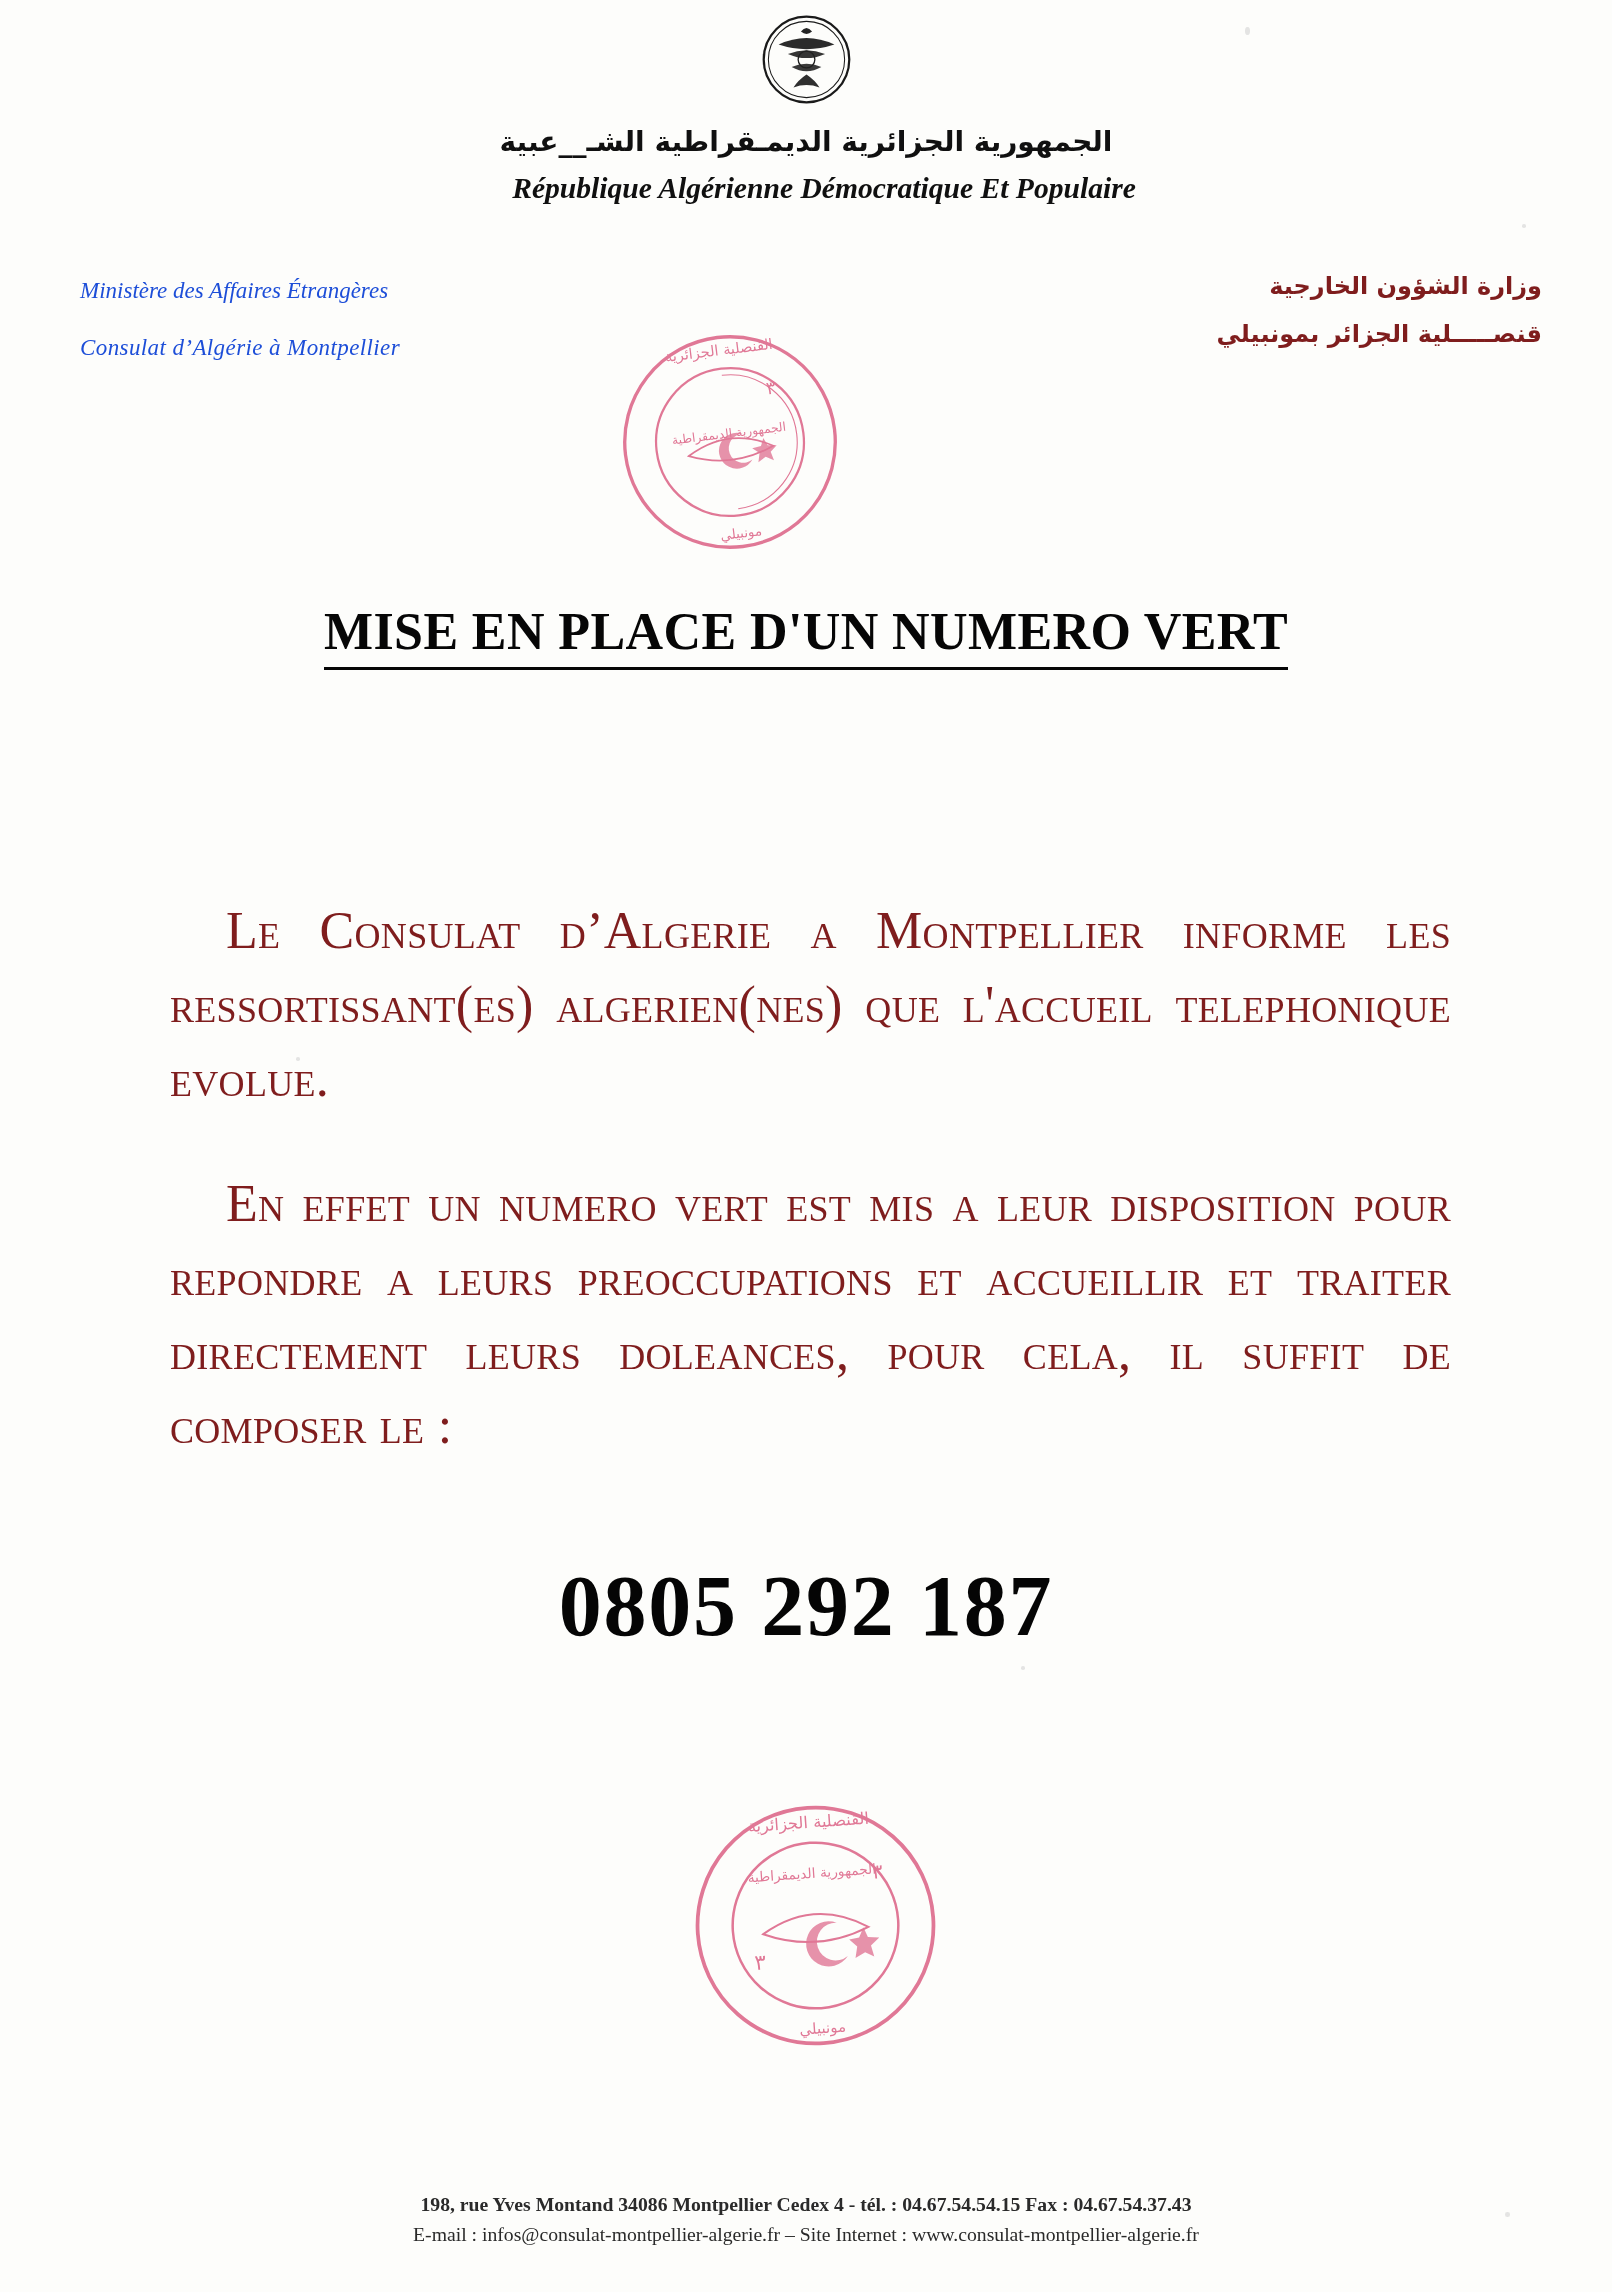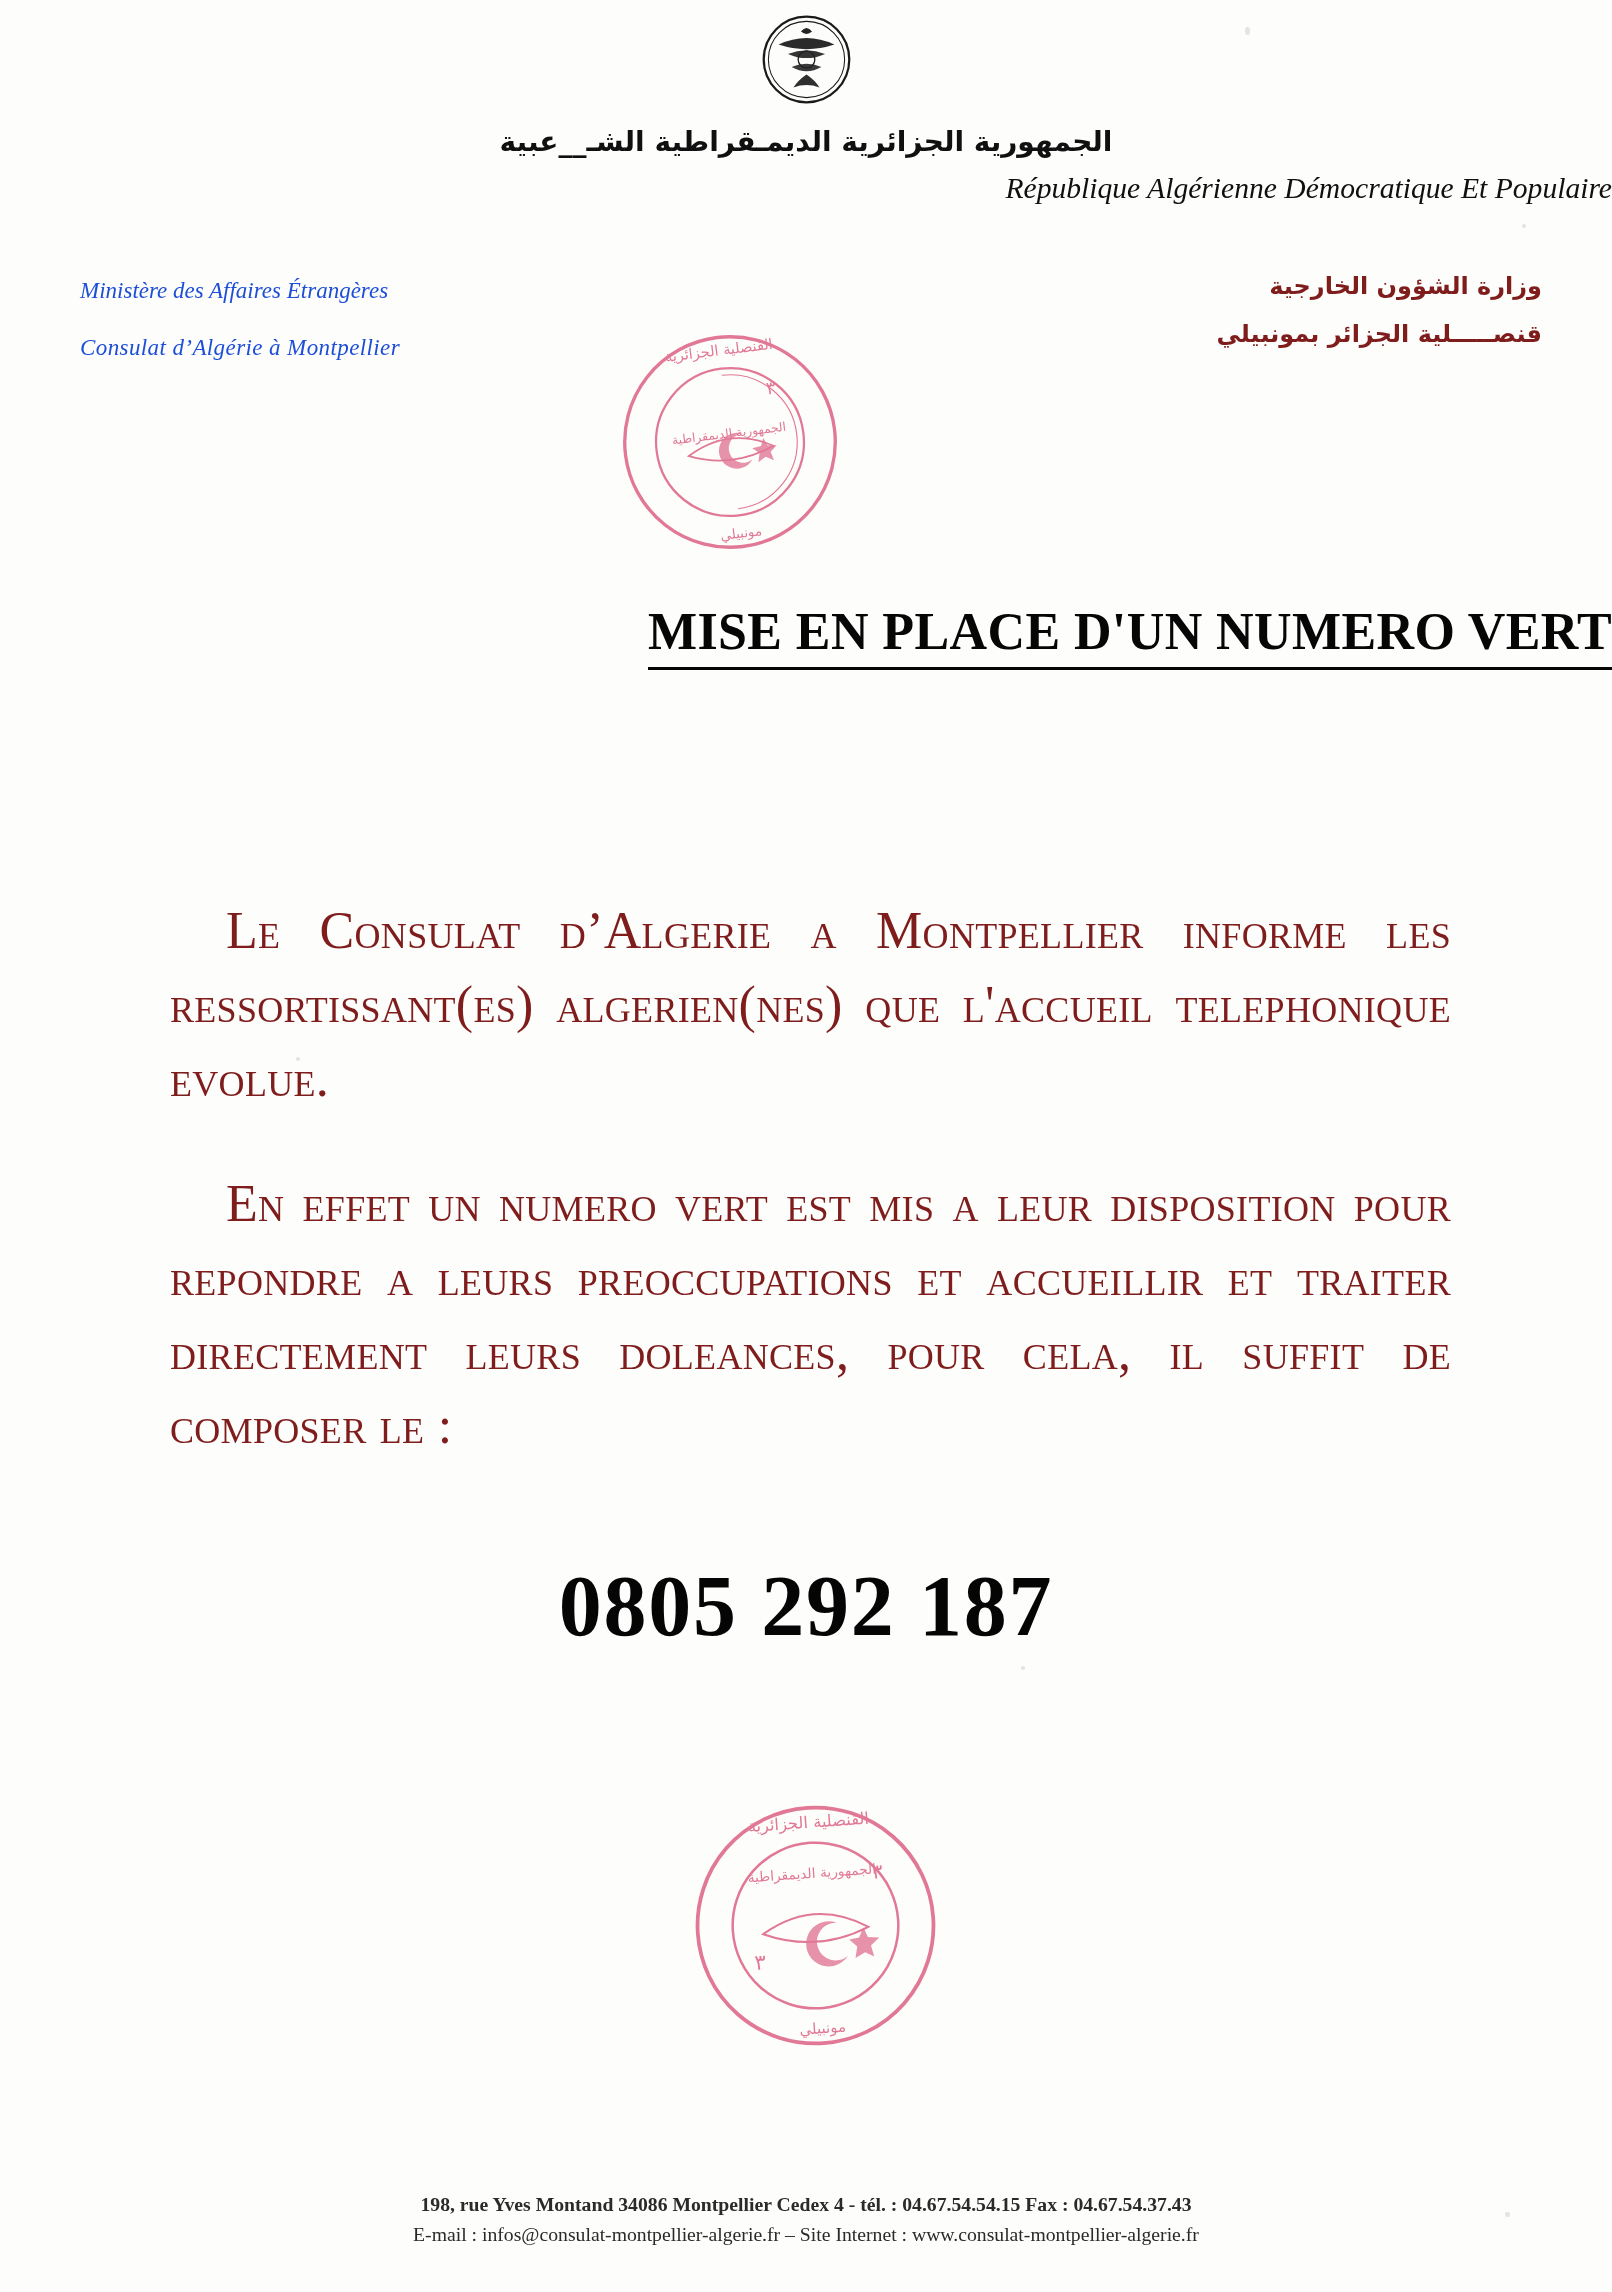--- a/index.html
+++ b/index.html
@@ -49,25 +49,25 @@
     font-weight: bold;
     direction: rtl;
     letter-spacing: 0.4px;
     color: #101010;
   }
   .republic-fr {
     position: absolute;
     top: 172px;
     left: 0;
     right: 0;
-    text-align: right;
+    text-align: center;
     font-family: "Liberation Serif", serif;
     font-style: italic;
     font-size: 29.6px;
-    font-weight: normal;
+    font-weight: bold;
     color: #101010;
     margin-left: 36px;
   }
 
   
   .ministry-fr {
     position: absolute;
     top: 279px;
     left: 80px;
     font-family: "Liberation Serif", serif;
@@ -118,21 +118,21 @@
     height: 251px;
     transform: rotate(-4deg);
   }
 
   
   .doc-title {
     position: absolute;
     top: 602px;
     left: 0;
     right: 0;
-    text-align: right;
+    text-align: center;
     font-family: "Liberation Serif", serif;
     font-weight: bold;
     font-size: 52px;
     letter-spacing: 0.4px;
     color: #060606;
   }
   .doc-title span {
     border-bottom: 3.6px solid #060606;
     padding-bottom: 7.2px;
   }

